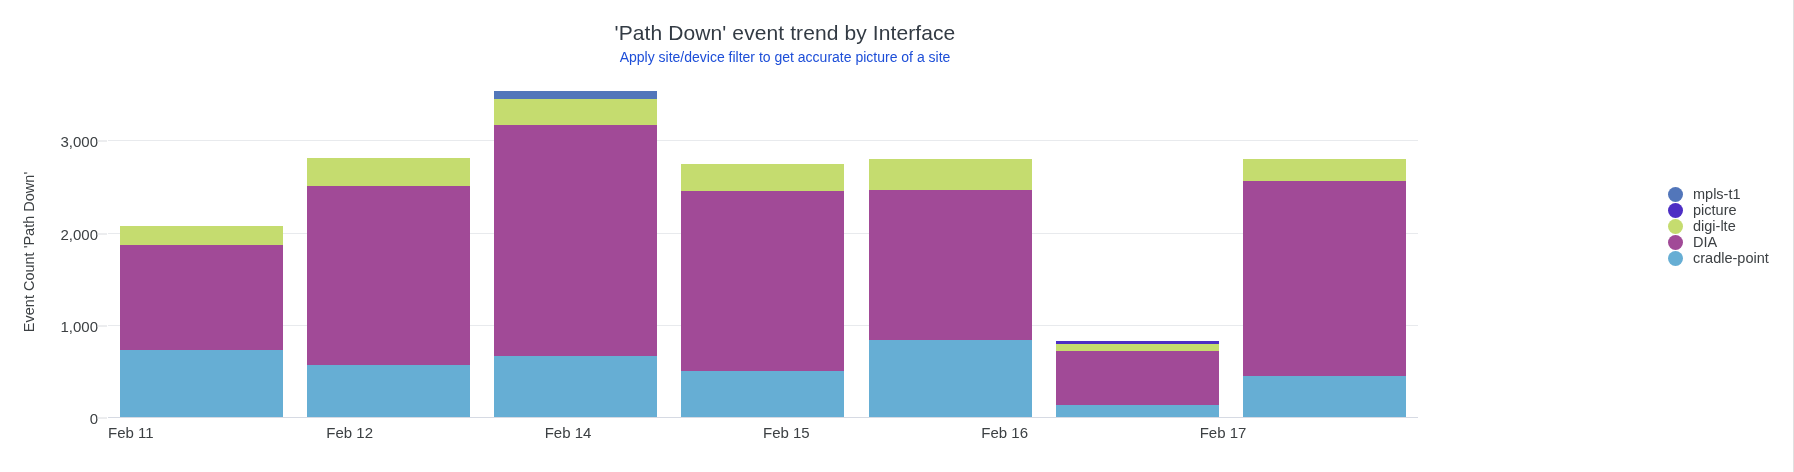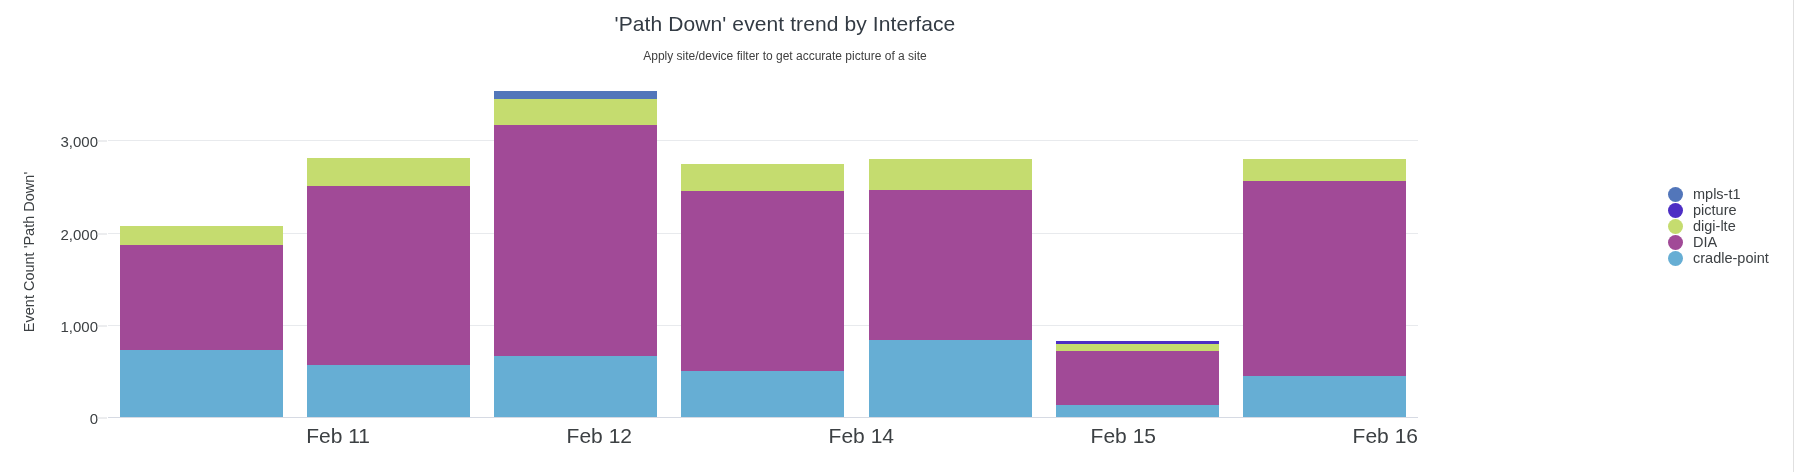--- a/index.html
+++ b/index.html
@@ -4,26 +4,26 @@
 <style>
   html,body{margin:0;padding:0;}
   body{
     width:1794px;height:472px;background:#ffffff;
     font-family:"Liberation Sans", sans-serif;
     color:#3c4043;overflow:hidden;
   }
   .chart-card{position:relative;width:1794px;height:472px;box-sizing:border-box;}
 
   .chart-title{
-    position:absolute;top:12px;left:0;width:1570px;text-align:center;
+    position:absolute;top:21px;left:0;width:1570px;text-align:center;
     font-size:21px;color:#333b44;font-weight:400;letter-spacing:0.1px;
   }
   .chart-subtitle{
     position:absolute;top:49px;left:0;width:1570px;text-align:center;
-    font-size:12px;color:#404040;font-weight:400;
+    font-size:14px;color:#1d4ed8;font-weight:400;
   }
 
   
   .plot-area{
     position:absolute;left:108px;top:86px;width:1310px;height:332px;
   }
   .gridline{
     position:absolute;left:0;width:100%;height:1px;background:#e8eaed;
   }
   .axis-baseline{
@@ -56,21 +56,21 @@
   .bar-stack{
     width:163px;display:flex;flex-direction:column;justify-content:flex-end;
     position:relative;
   }
   .seg{width:100%;display:block;}
 
   .x-labels{
     position:absolute;left:108px;top:424px;width:1310px;height:28px;display:flex;
   }
   .x-label{
-    flex:1 1 0;text-align:right;font-size:21px;color:#3c4043;
+    flex:1 1 0;text-align:left;font-size:15px;color:#3c4043;
   }
 
   
   .legend{
     position:absolute;left:1668px;top:186px;display:flex;flex-direction:column;
   }
   .legend-item{display:flex;align-items:center;gap:10px;cursor:pointer;}
   .legend-swatch{width:15px;height:15px;border-radius:50%;flex:0 0 auto;}
   .legend-label{font-size:14.5px;color:#3c4043;white-space:nowrap;}
 
@@ -162,20 +162,21 @@
       <div class="ytick" style="top: 141.333px; left: -22px; right: auto;">3,000</div>
       <div class="ytick-dash" style="top: 141.333px; left: 97px;"></div>
     </div>
 
   <div class="x-labels" id="xlabels">
       <div class="x-label">Feb 11</div>
       <div class="x-label">Feb 12</div>
       <div class="x-label">Feb 14</div>
       <div class="x-label">Feb 15</div>
       <div class="x-label">Feb 16</div>
+      <div class="x-label">Feb 17</div>
     </div>
 
   <div class="legend" id="legend">
       <div class="legend-item">
         <span class="legend-swatch" style="background: rgb(82, 118, 186);"></span>
         <span class="legend-label">mpls-t1</span>
       </div>
       <div class="legend-item">
         <span class="legend-swatch" style="background: rgb(77, 46, 196);"></span>
         <span class="legend-label">picture</span>

